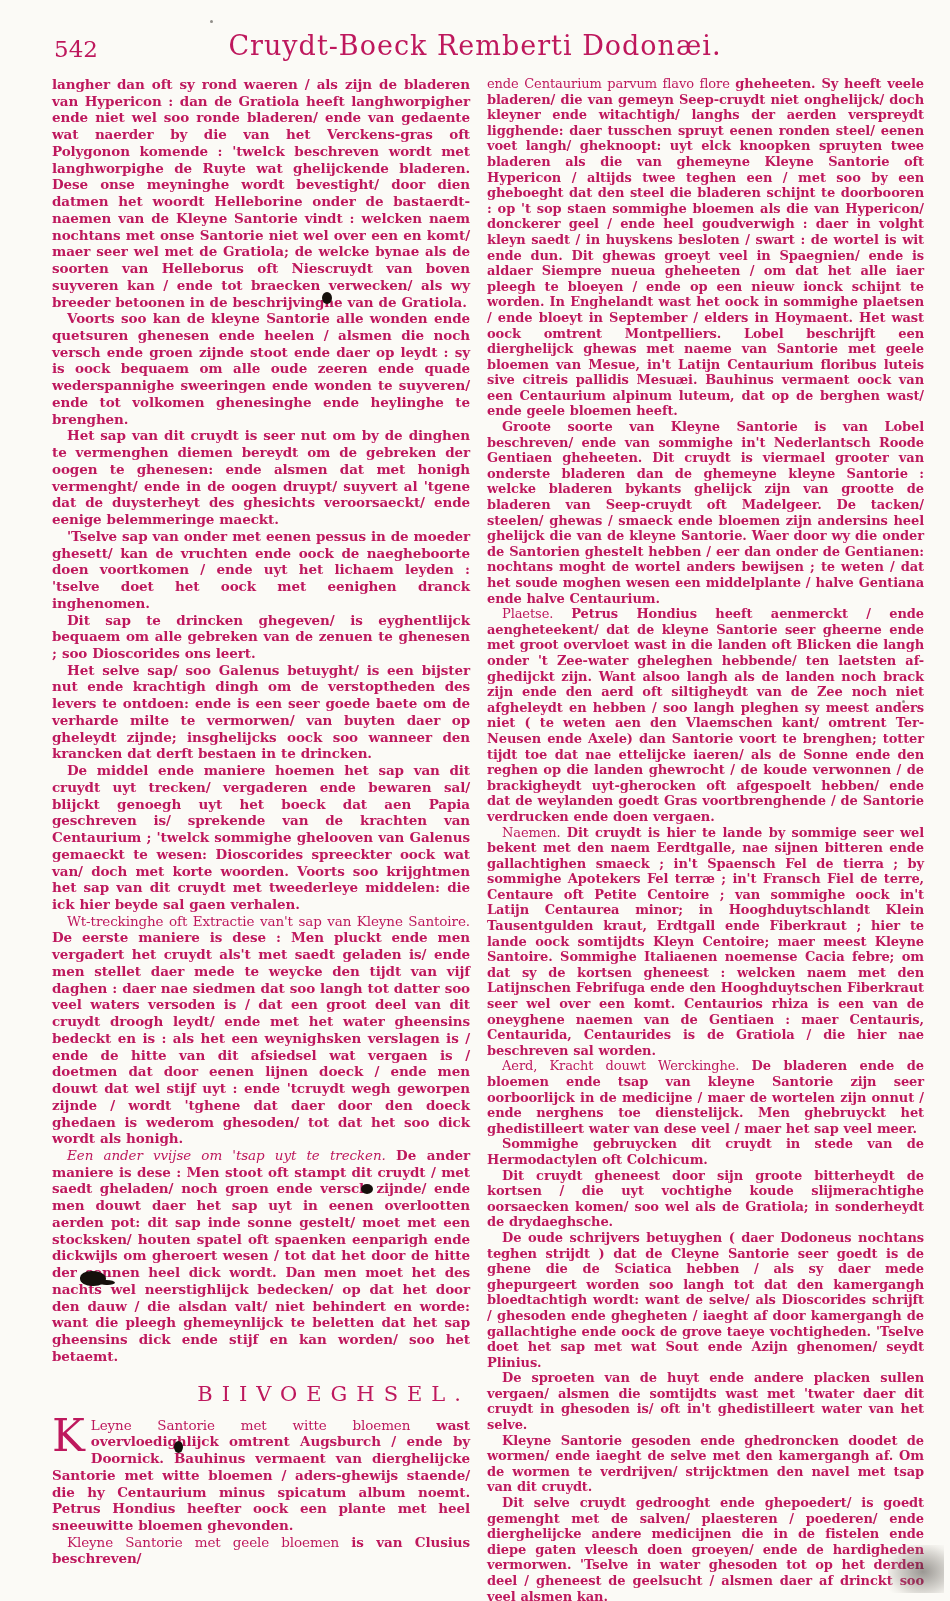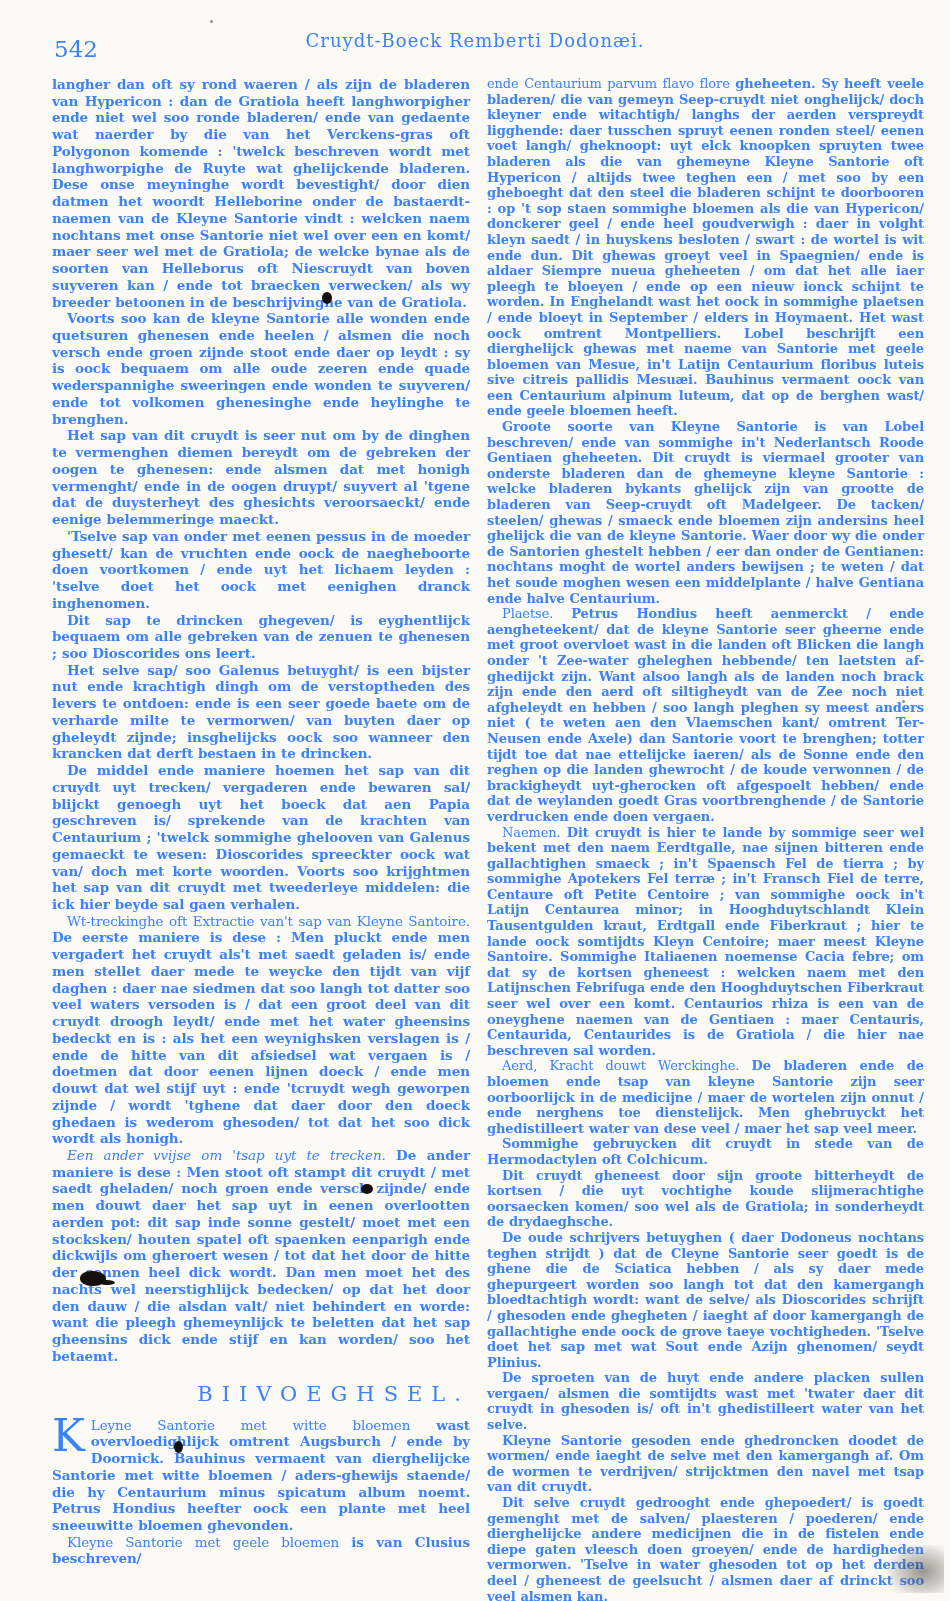--- a/index.html
+++ b/index.html
@@ -1,21 +1,21 @@
 <!DOCTYPE html>
 <html><head>
 <meta charset="utf-8">
 <style>
   html,body{margin:0;padding:0;}
   body{width:950px;height:1601px;overflow:hidden;background:#f4f2ec;}
-  .page{position:relative;width:950px;height:1601px;background:#fbfaf6;color:#3b82f6;
+  .page{position:relative;width:950px;height:1601px;background:#fbfaf6;color:#be185d;
         font-family:"DejaVu Serif",serif;}
   .folio{position:absolute;left:54px;top:36px;font-size:23px;font-weight:400;}
   .running-title{position:absolute;left:0;right:0;top:30px;text-align:center;
-        font-size:18px;font-weight:400;letter-spacing:1px;}
+        font-size:27px;font-weight:400;letter-spacing:1px;}
   .columns{position:absolute;top:76px;left:52px;width:872px;display:flex;gap:17px;
         align-items:flex-start;}
   .col{text-align:justify;}
   .col-left{width:418px;font-size:13.5px;line-height:1.24;}
   .col-right{width:437px;font-size:13px;line-height:1.2;}
   .para{margin:0;text-indent:15px;font-weight:700;letter-spacing:-0.1px;word-spacing:0.4px;}
   .para.noindent{text-indent:0;}
   .lead{font-weight:400;}
   .lead.italic{font-style:italic;}
   .section-heading{font-weight:400;font-size:21px;letter-spacing:9px;text-align:right;

